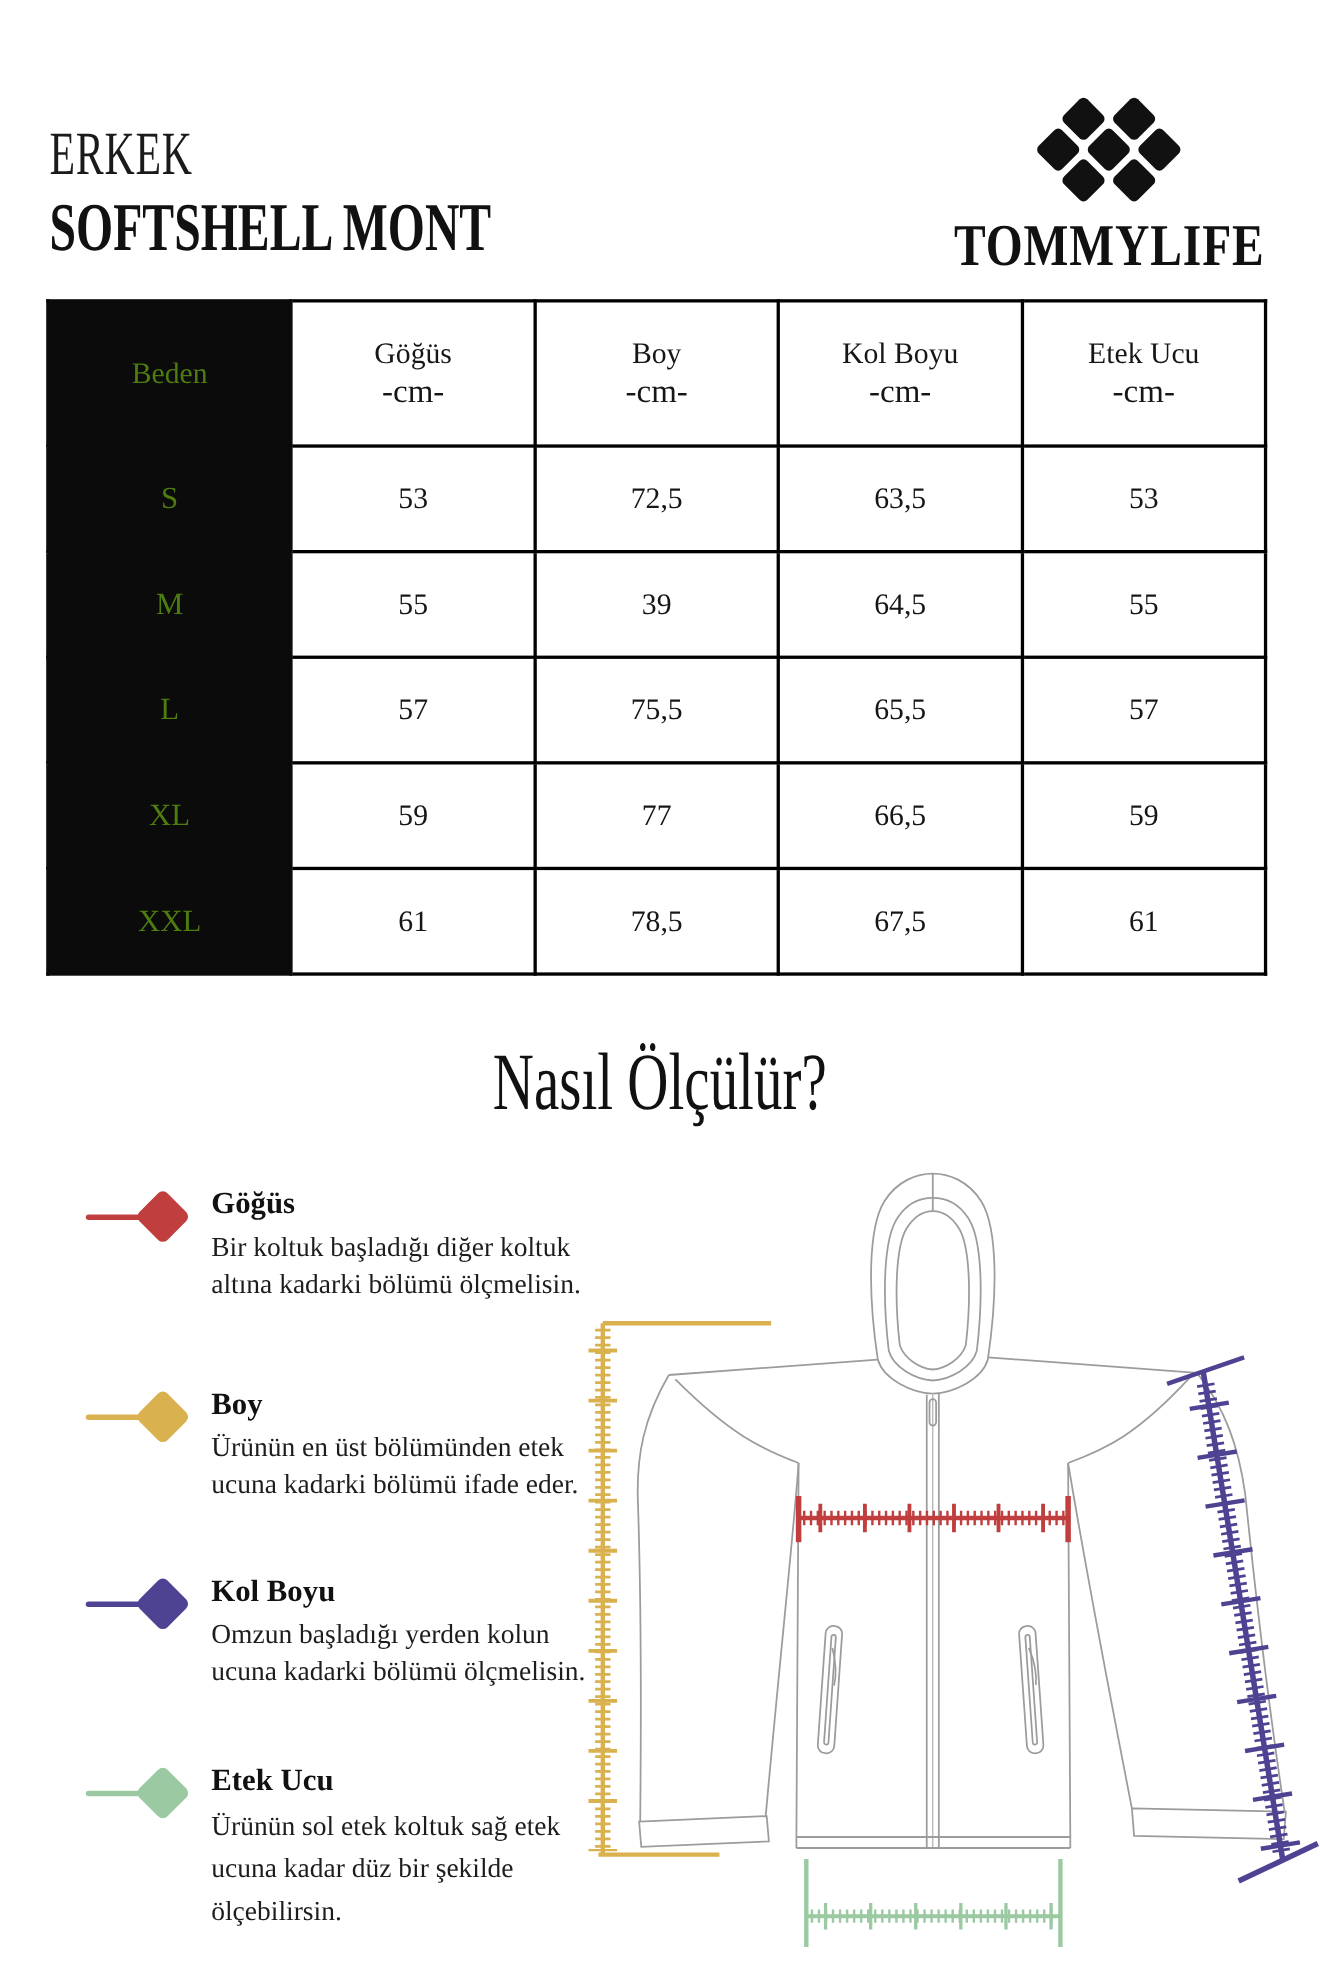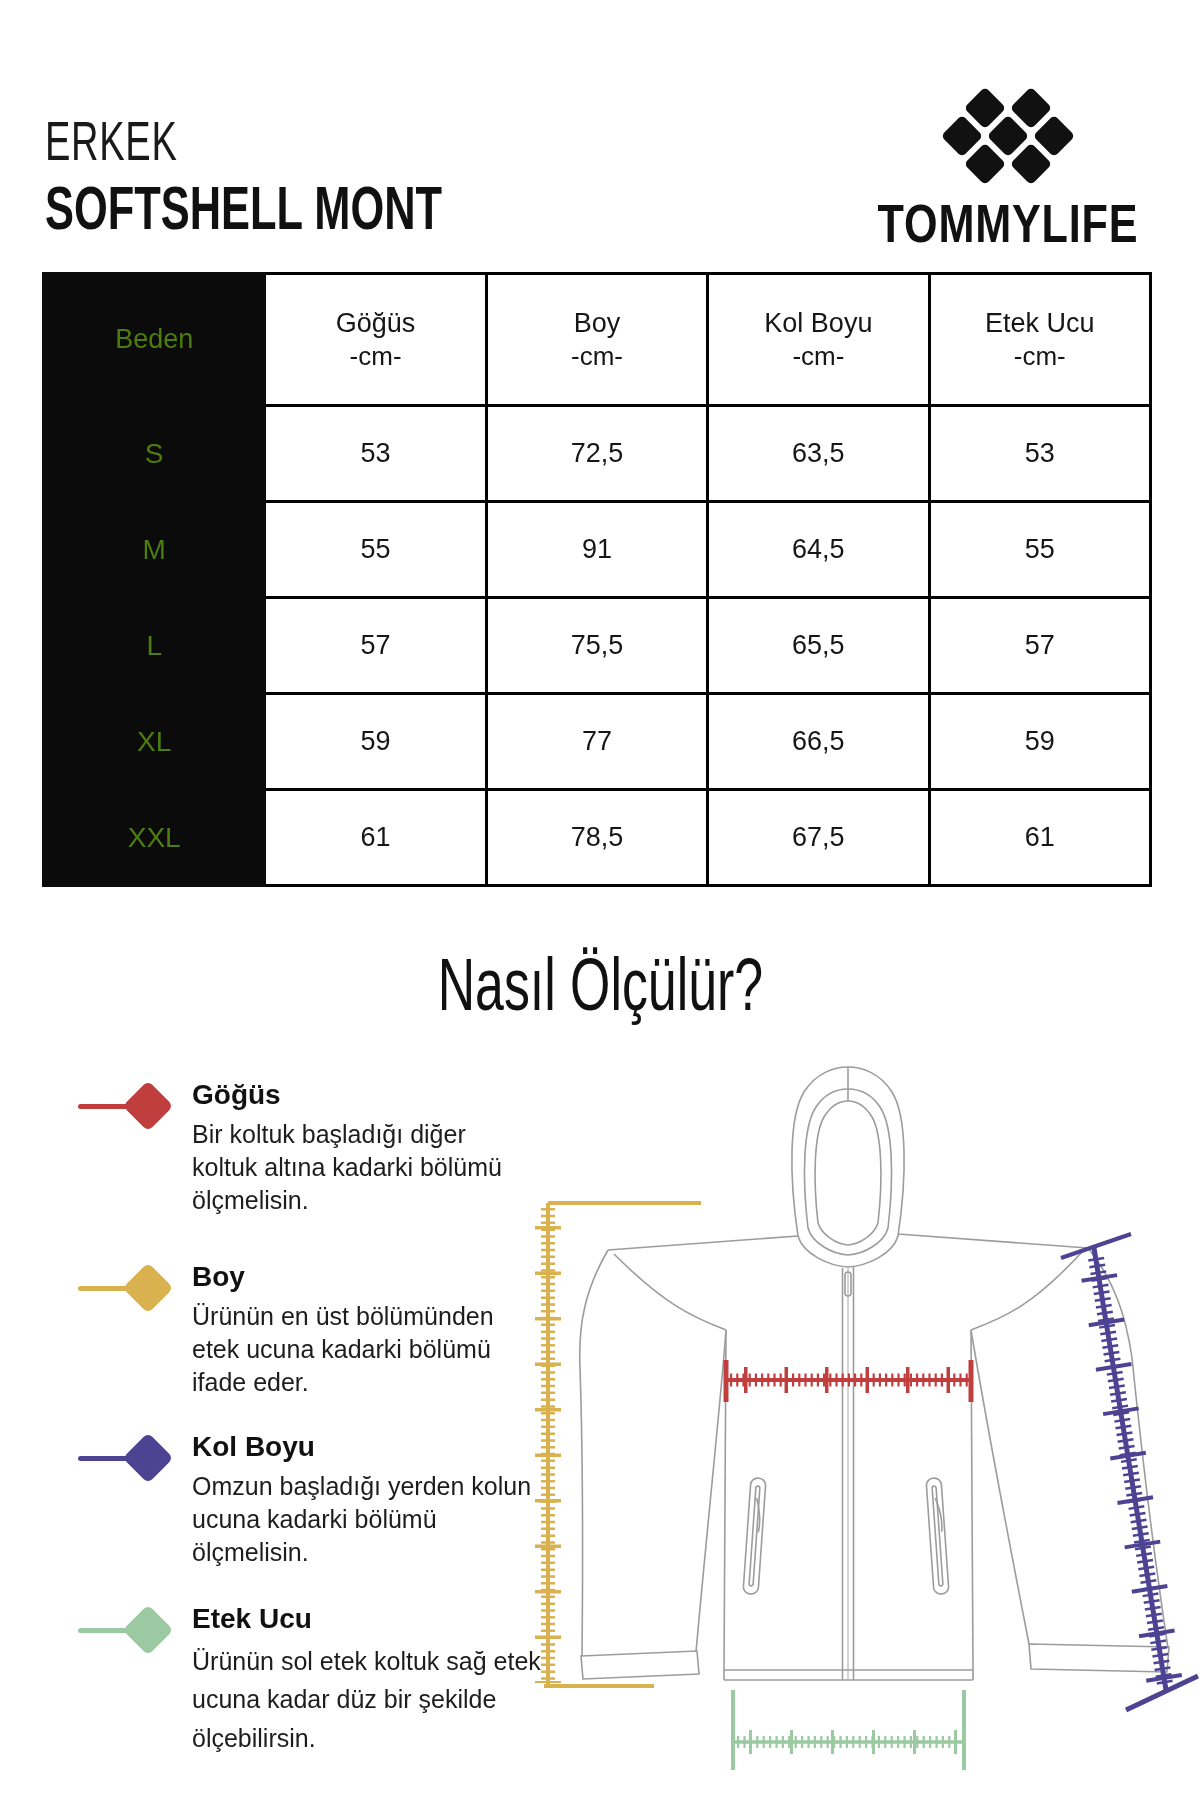--- a/index.html
+++ b/index.html
@@ -1,35 +1,35 @@
 <!DOCTYPE html>
 <html><head>
 <meta charset="utf-8">
 <style>
   html,body{margin:0;padding:0;background:#fff;}
   .canvas{position:relative;width:1200px;height:1800px;background:#fff;overflow:hidden;
-          font-family:Liberation Sans, sans-serif;color:#111;}
+          font-family:Liberation Serif, serif;color:#111;}
 
   
   .hdr-category{position:absolute;left:45px;top:108px;font-size:56px;font-weight:400;
     letter-spacing:1px;color:#1a1a1a;transform:scaleX(.68);transform-origin:0 0;white-space:nowrap;}
   .hdr-product{position:absolute;left:45px;top:172px;font-size:62px;font-weight:800;
     letter-spacing:0;color:#111;transform:scaleX(.70);transform-origin:0 0;white-space:nowrap;}
   .brand{position:absolute;left:868px;top:86px;width:280px;display:flex;flex-direction:column;align-items:center;justify-content:space-between;}
   .brand-name{margin-top:6px;font-size:54px;font-weight:800;color:#111;white-space:nowrap;
     transform:scaleX(.80);transform-origin:50% 0;letter-spacing:1px;}
 
   
   table.size{position:absolute;left:42px;top:272px;width:1110px;height:615px;
     border-collapse:collapse;table-layout:fixed;}
   table.size td{border:3px solid #000;text-align:center;vertical-align:middle;
     font-size:27px;color:#161616;font-weight:500;background:#fff;padding:0;}
   table.size tr.head td{height:129px;}
   table.size td.dark{background:#0b0b0b;color:#4d7c0f;border-color:#0b0b0b;font-weight:500;}
-  table.size .unit{display:block;font-size:26px;margin-top:2px;}
+  table.size .unit{display:block;font-size:30px;margin-top:2px;}
   table.size td.sz{font-size:28px;}
 
   
   .htm-title{position:absolute;left:0;top:942px;width:1200px;text-align:center;}
   .htm-title span{display:inline-block;font-size:74px;font-weight:500;color:#111;
      transform:scaleX(.70);transform-origin:50% 50%;white-space:nowrap;}
 
   .legend-item{position:absolute;left:78px;width:410px;}
   .li-1{top:1078px;} .li-2{top:1260px;} .li-3{top:1430px;} .li-4{top:1602px;}
   .legend-icon{position:absolute;left:0;top:6px;width:110px;height:44px;}
@@ -78,21 +78,21 @@
     <tr>
       <td class="dark sz">S</td>
       <td>53</td>
       <td>72,5</td>
       <td>63,5</td>
       <td>53</td>
     </tr>
     <tr>
       <td class="dark sz">M</td>
       <td>55</td>
-      <td>91</td>
+      <td>39</td>
       <td>64,5</td>
       <td>55</td>
     </tr>
     <tr>
       <td class="dark sz">L</td>
       <td>57</td>
       <td>75,5</td>
       <td>65,5</td>
       <td>57</td>
     </tr>

